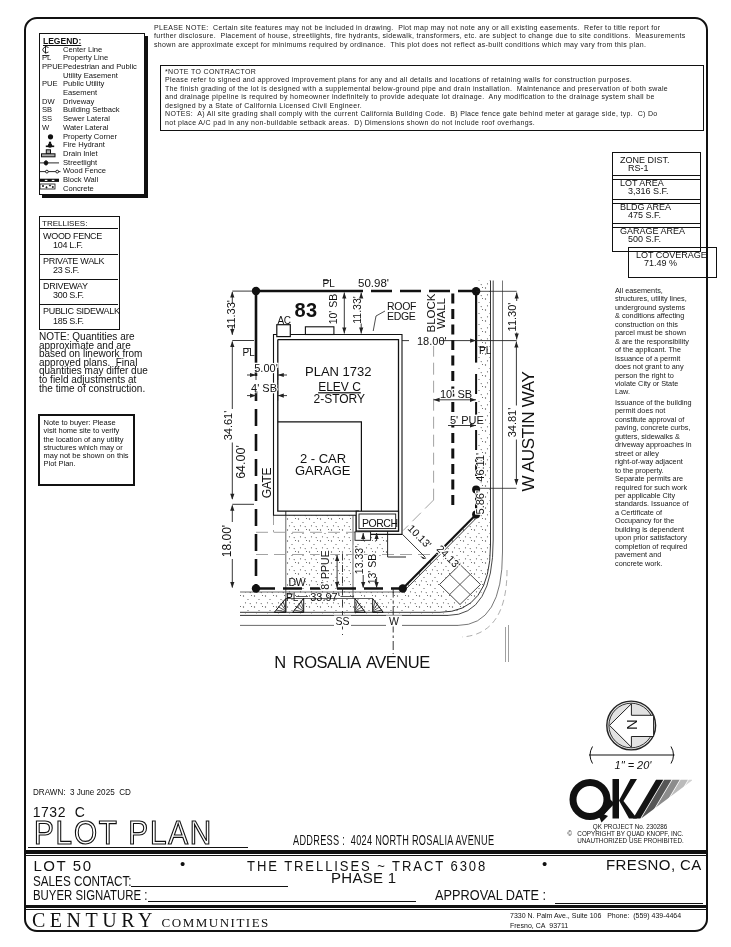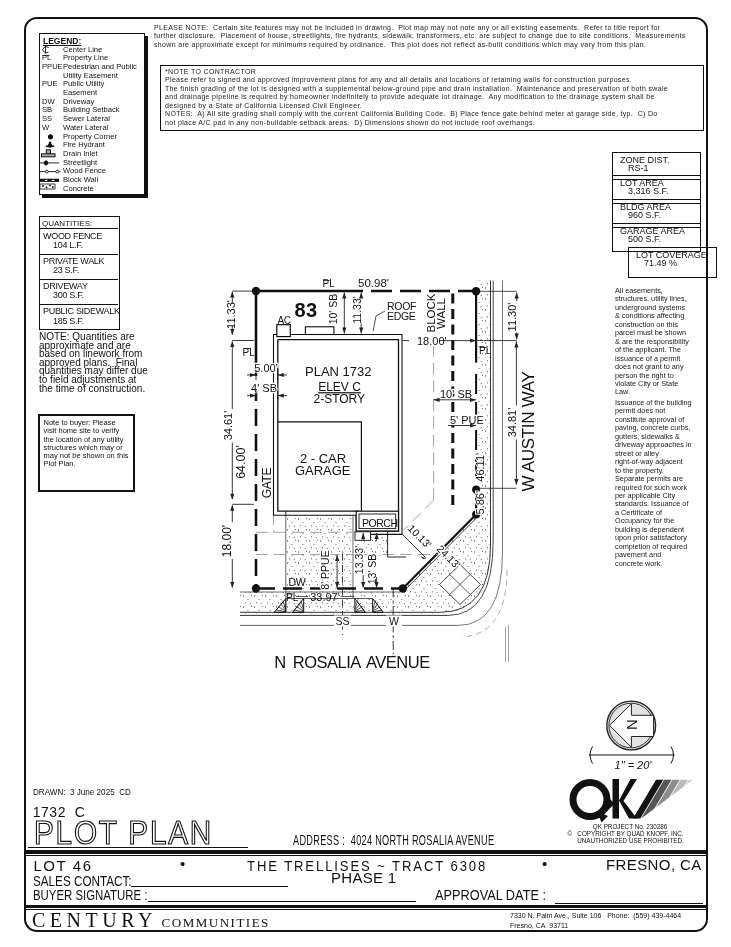--- a/index.html
+++ b/index.html
@@ -41,39 +41,39 @@
 <span style="display:inline-block;width:21px">W</span>Water Lateral
 <span style="display:inline-block;width:21px"> </span>Property Corner
 <span style="display:inline-block;width:21px"> </span>Fire Hydrant
 <span style="display:inline-block;width:21px"> </span>Drain Inlet
 <span style="display:inline-block;width:21px"> </span>Streetlight
 <span style="display:inline-block;width:21px"> </span>Wood Fence
 <span style="display:inline-block;width:21px"> </span>Block Wall
 <span style="display:inline-block;width:21px"> </span>Concrete</div>
 
 <div class="abs" style="left:39px;top:216px;width:79px;height:112px;border:1.5px solid #111;"></div>
-<div class="abs" style="left:42px;top:219px;font-size:8px;">QUANTITIES:</div>
+<div class="abs" style="left:42px;top:219px;font-size:8px;">TRELLISES:</div>
 <div class="abs" style="left:39px;top:228.4px;width:79px;height:0;border-top:1.2px solid #111;"></div>
 <div class="abs" style="left:43px;top:231.5px;font-size:9px;line-height:9.8px;letter-spacing:-0.3px;">WOOD FENCE<br><span style="padding-left:10px">104 L.F.</span></div>
 <div class="abs" style="left:39px;top:253.5px;width:79px;height:0;border-top:1.2px solid #111;"></div>
 <div class="abs" style="left:43px;top:256.5px;font-size:9px;line-height:9.8px;letter-spacing:-0.3px;">PRIVATE WALK<br><span style="padding-left:10px">23 S.F.</span></div>
 <div class="abs" style="left:39px;top:278.6px;width:79px;height:0;border-top:1.2px solid #111;"></div>
 <div class="abs" style="left:43px;top:281.6px;font-size:9px;line-height:9.8px;letter-spacing:-0.3px;">DRIVEWAY<br><span style="padding-left:10px">300 S.F.</span></div>
 <div class="abs" style="left:39px;top:304.2px;width:79px;height:0;border-top:1.2px solid #111;"></div>
 <div class="abs" style="left:43px;top:307.2px;font-size:9px;line-height:9.8px;letter-spacing:-0.3px;">PUBLIC SIDEWALK<br><span style="padding-left:10px">185 S.F.</span></div>
 
 <div class="abs" style="left:39px;top:333px;font-size:10px;line-height:8.6px;white-space:nowrap;">NOTE: Quantities are<br>approximate and are<br>based on linework from<br>approved plans.&nbsp; Final<br>quantities may differ due<br>to field adjustments at<br>the time of construction.</div>
 
-<div class="abs" style="left:37.5px;top:414px;width:89px;height:53px;border:2px solid #111;padding:3px 0 18px 4px;font-size:7.5px;line-height:8.3px;white-space:nowrap;">Note to buyer: Please<br>visit home site to verify<br>the location of any utility<br>structures which may or<br>may not be shown on this<br>Plot Plan.</div>
+<div class="abs" style="left:37.5px;top:414px;width:89px;height:53px;border:2px solid #111;padding:3px 0 12px 4px;font-size:7.5px;line-height:8.3px;white-space:nowrap;">Note to buyer: Please<br>visit home site to verify<br>the location of any utility<br>structures which may or<br>may not be shown on this<br>Plot Plan.</div>
 
 <div class="abs" style="left:612px;top:151.6px;width:80px;height:23px;border:1.2px solid #111;font-size:9px;line-height:8.3px;padding:3.5px 0 0 7px;">ZONE DIST.<br><span style="padding-left:8px">RS-1</span></div>
 
 <div class="abs" style="left:612px;top:174.6px;width:80px;height:24px;border:1.2px solid #111;font-size:9px;line-height:8.3px;padding:3.5px 0 0 7px;">LOT AREA<br><span style="padding-left:8px">3,316 S.F.</span></div>
 
-<div class="abs" style="left:612px;top:198.6px;width:80px;height:24px;border:1.2px solid #111;font-size:9px;line-height:8.3px;padding:3.5px 0 0 7px;">BLDG AREA<br><span style="padding-left:8px">960 S.F.</span></div>
+<div class="abs" style="left:612px;top:198.6px;width:80px;height:24px;border:1.2px solid #111;font-size:9px;line-height:8.3px;padding:3.5px 0 0 7px;">BLDG AREA<br><span style="padding-left:8px">475 S.F.</span></div>
 
 <div class="abs" style="left:612px;top:222.6px;width:80px;height:24px;border:1.2px solid #111;font-size:9px;line-height:8.3px;padding:3.5px 0 0 7px;">GARAGE AREA<br><span style="padding-left:8px">500 S.F.</span></div>
 
 <div class="abs" style="left:612px;top:246.6px;width:80px;height:26px;border:1.2px solid #111;font-size:9px;line-height:8.3px;padding:3.5px 0 0 7px;margin-left:16px;">LOT COVERAGE<br><span style="padding-left:8px">71.49 %</span></div>
 
 <div class="abs t75" style="left:615px;top:287px;white-space:nowrap;">All easements,<br>structures, utility lines,<br>underground systems<br>&amp; conditions affecting<br>construction on this<br>parcel must be shown<br>&amp; are the responsibility<br>of the applicant. The<br>issuance of a permit<br>does not grant to any<br>person the right to<br>violate City or State<br>Law.</div>
 
 <div class="abs t75" style="left:615px;top:399px;white-space:nowrap;">Issuance of the building<br>permit does not<br>constitute approval of<br>paving, concrete curbs,<br>gutters, sidewalks &amp;<br>driveway approaches in<br>street or alley<br>right-of-way adjacent<br>to the property.<br>Separate permits are<br>required for such work<br>per applicable City<br>standards. Issuance of<br>a Certificate of<br>Occupancy for the<br>building is dependent<br>upon prior satisfactory<br>completion of required<br>pavement and<br>concrete work.</div>
 
 <svg class="abs" style="left:0;top:0;" width="731" height="947" viewBox="0 0 731 947">
@@ -462,21 +462,21 @@
 <div class="abs" style="left:32.8px;top:804px;font-size:14px;letter-spacing:0.5px;">1732&nbsp; C</div>
 
 <div class="abs" style="left:33.5px;top:814px;font-size:33px;letter-spacing:2px;transform:scaleX(0.9);transform-origin:0 0;color:transparent;-webkit-text-stroke:1.2px #111;">PLOT PLAN</div>
 <div class="abs" style="left:28px;top:847px;width:220px;border-top:1px solid #111;"></div>
 
 <div class="abs" style="left:293px;top:830.5px;font-size:15px;letter-spacing:0.5px;transform:scaleX(0.61);transform-origin:0 0;">ADDRESS :&nbsp; 4024 NORTH ROSALIA AVENUE</div>
 
 <div class="abs" style="left:26px;top:849.5px;width:681px;height:4px;background:#111;"></div>
 <div class="abs" style="left:26px;top:855.3px;width:681px;height:1px;background:#111;"></div>
 
-<div class="abs" style="left:33.4px;top:856.8px;font-size:15px;letter-spacing:1.6px;">LOT 46</div>
+<div class="abs" style="left:33.4px;top:856.8px;font-size:15px;letter-spacing:1.6px;">LOT 50</div>
 <div class="abs" style="left:180px;top:855px;font-size:15px;">•</div>
 <div class="abs" style="left:246.5px;top:856.8px;font-size:15px;letter-spacing:2.2px;transform:scaleX(0.87);transform-origin:0 0;">THE TRELLISES ~ TRACT 6308</div>
 <div class="abs" style="left:542px;top:855px;font-size:15px;">•</div>
 <div class="abs" style="left:606px;top:855.5px;font-size:15px;letter-spacing:0.4px;">FRESNO, CA</div>
 <div class="abs" style="left:331px;top:869.4px;font-size:15px;letter-spacing:0.3px;">PHASE 1</div>
 
 <div class="abs" style="left:33.4px;top:871.8px;font-size:15px;letter-spacing:0px;transform:scaleX(0.78);transform-origin:0 0;">SALES CONTACT:</div>
 <div class="abs" style="left:131px;top:885.5px;width:157px;border-top:1.2px solid #111;"></div>
 
 <div class="abs" style="left:33.4px;top:886.2px;font-size:15px;letter-spacing:0px;transform:scaleX(0.76);transform-origin:0 0;">BUYER SIGNATURE :</div>

